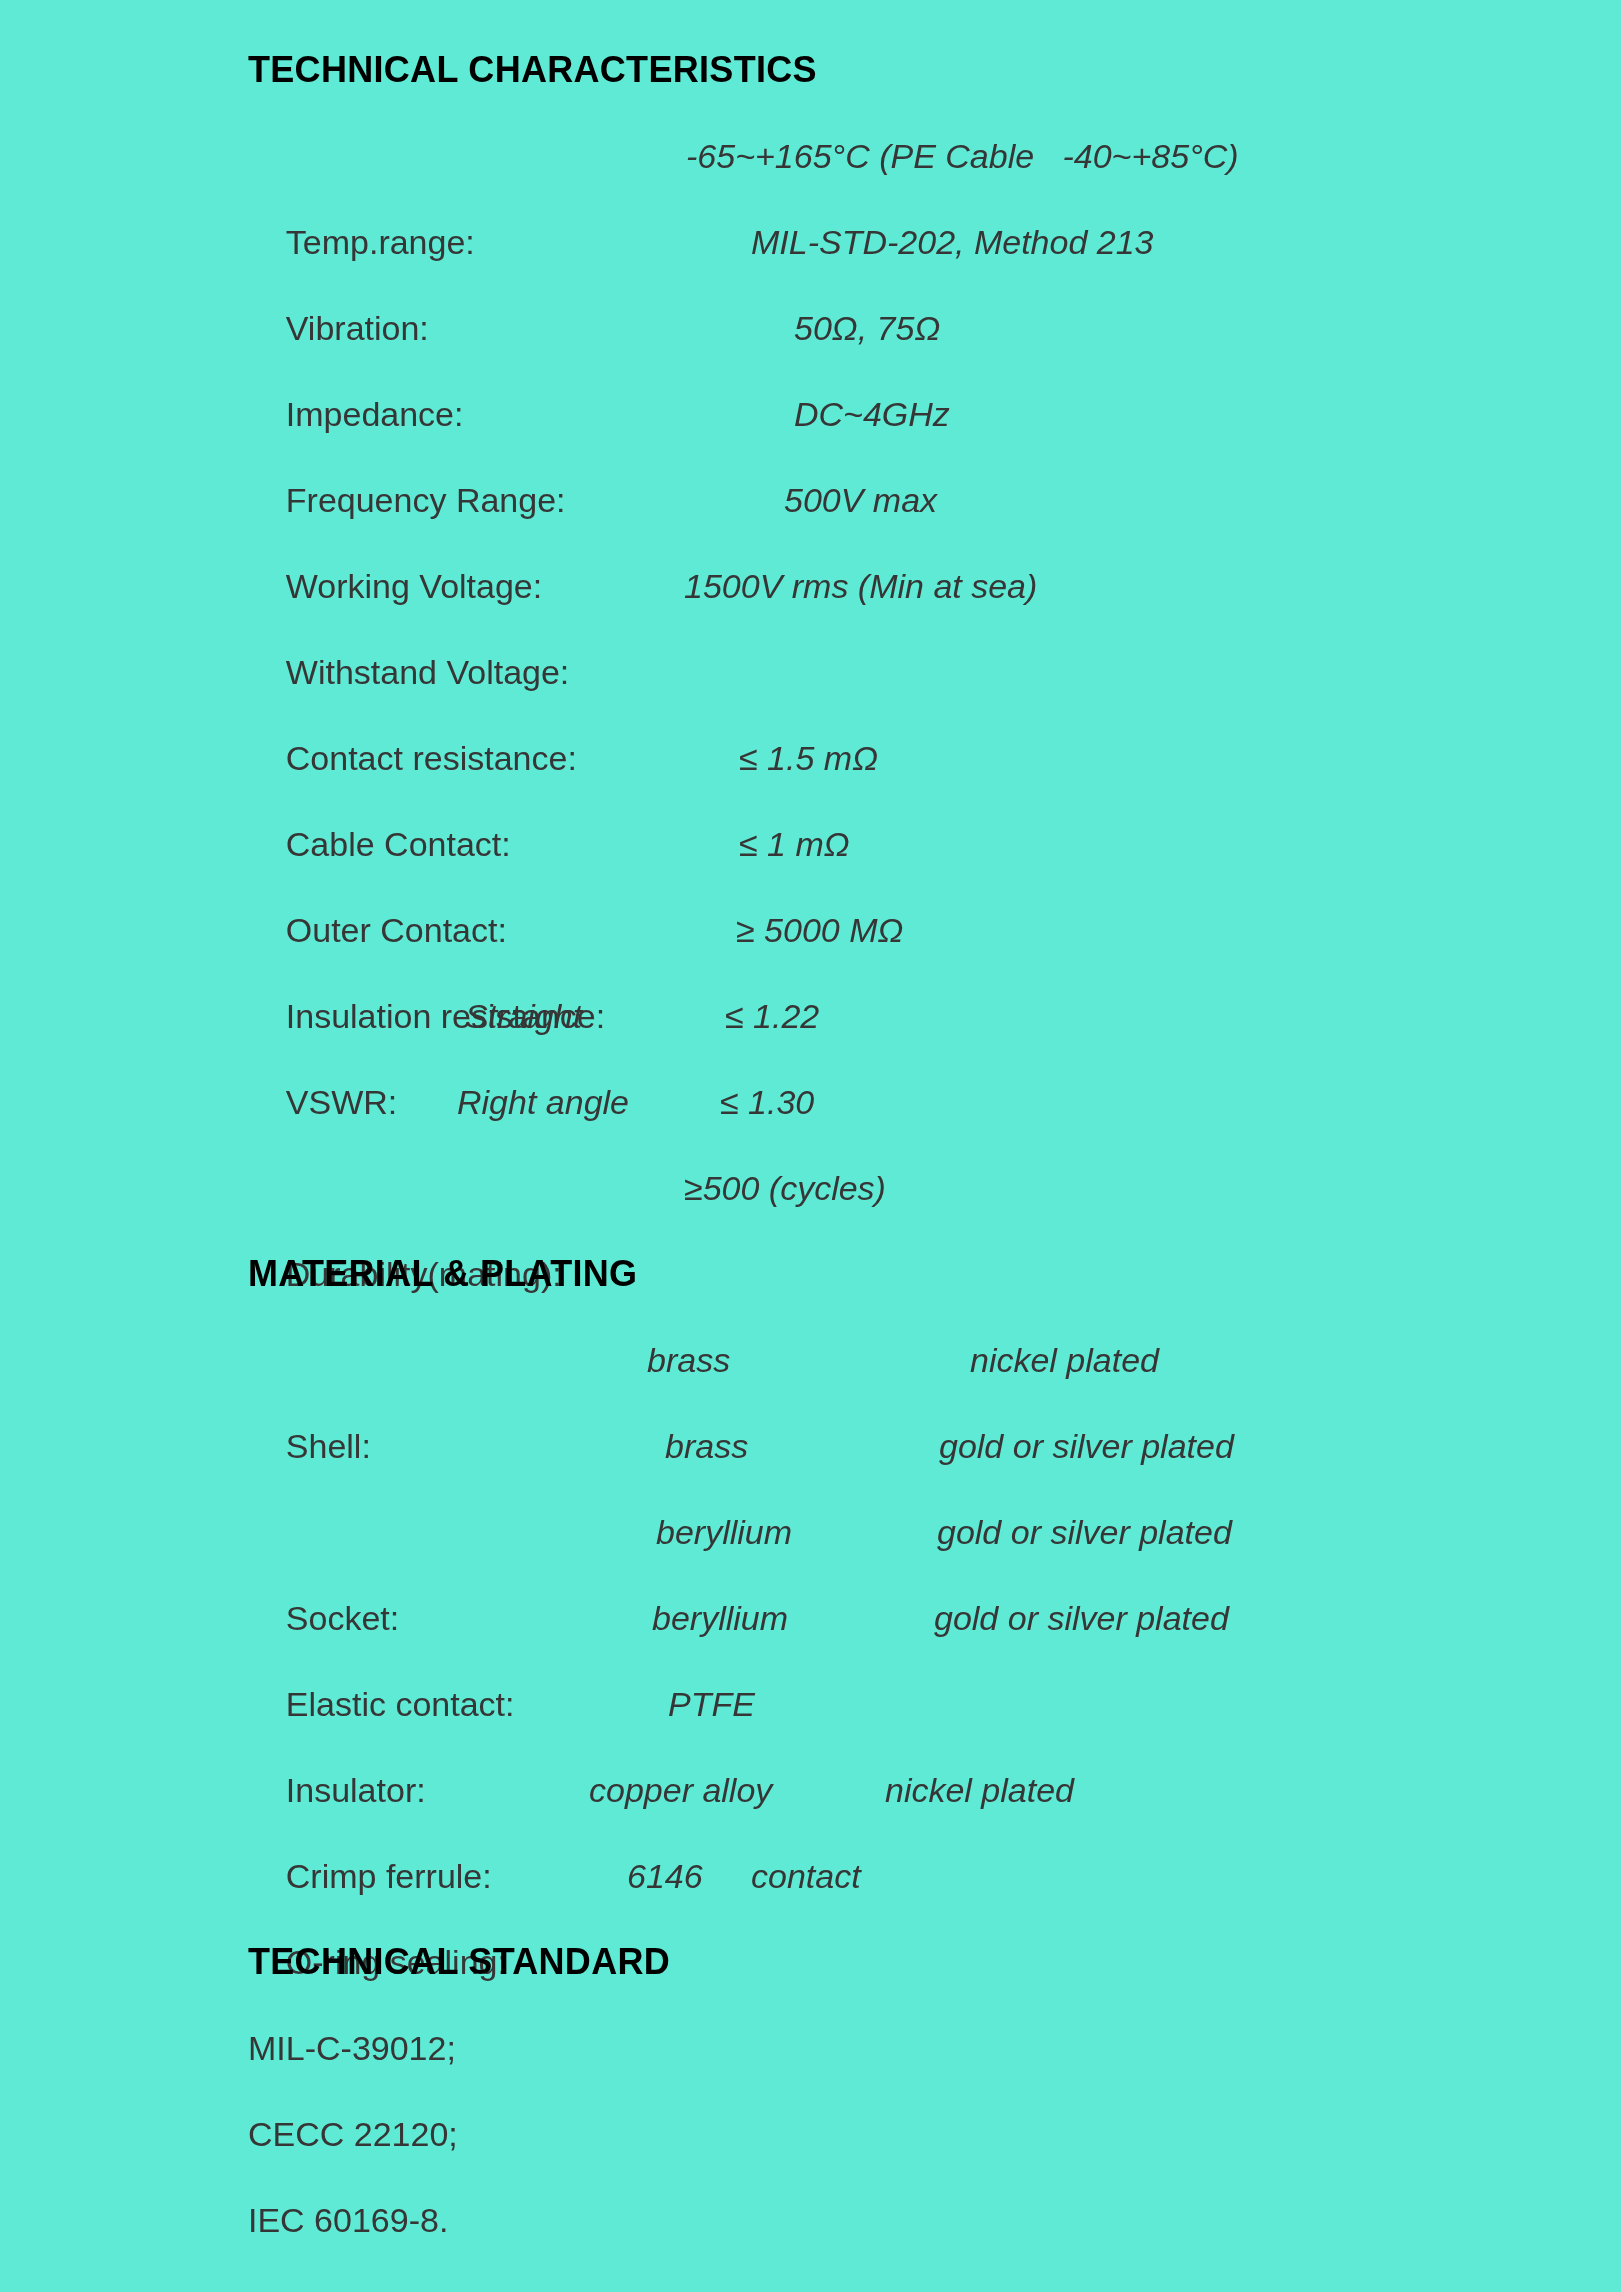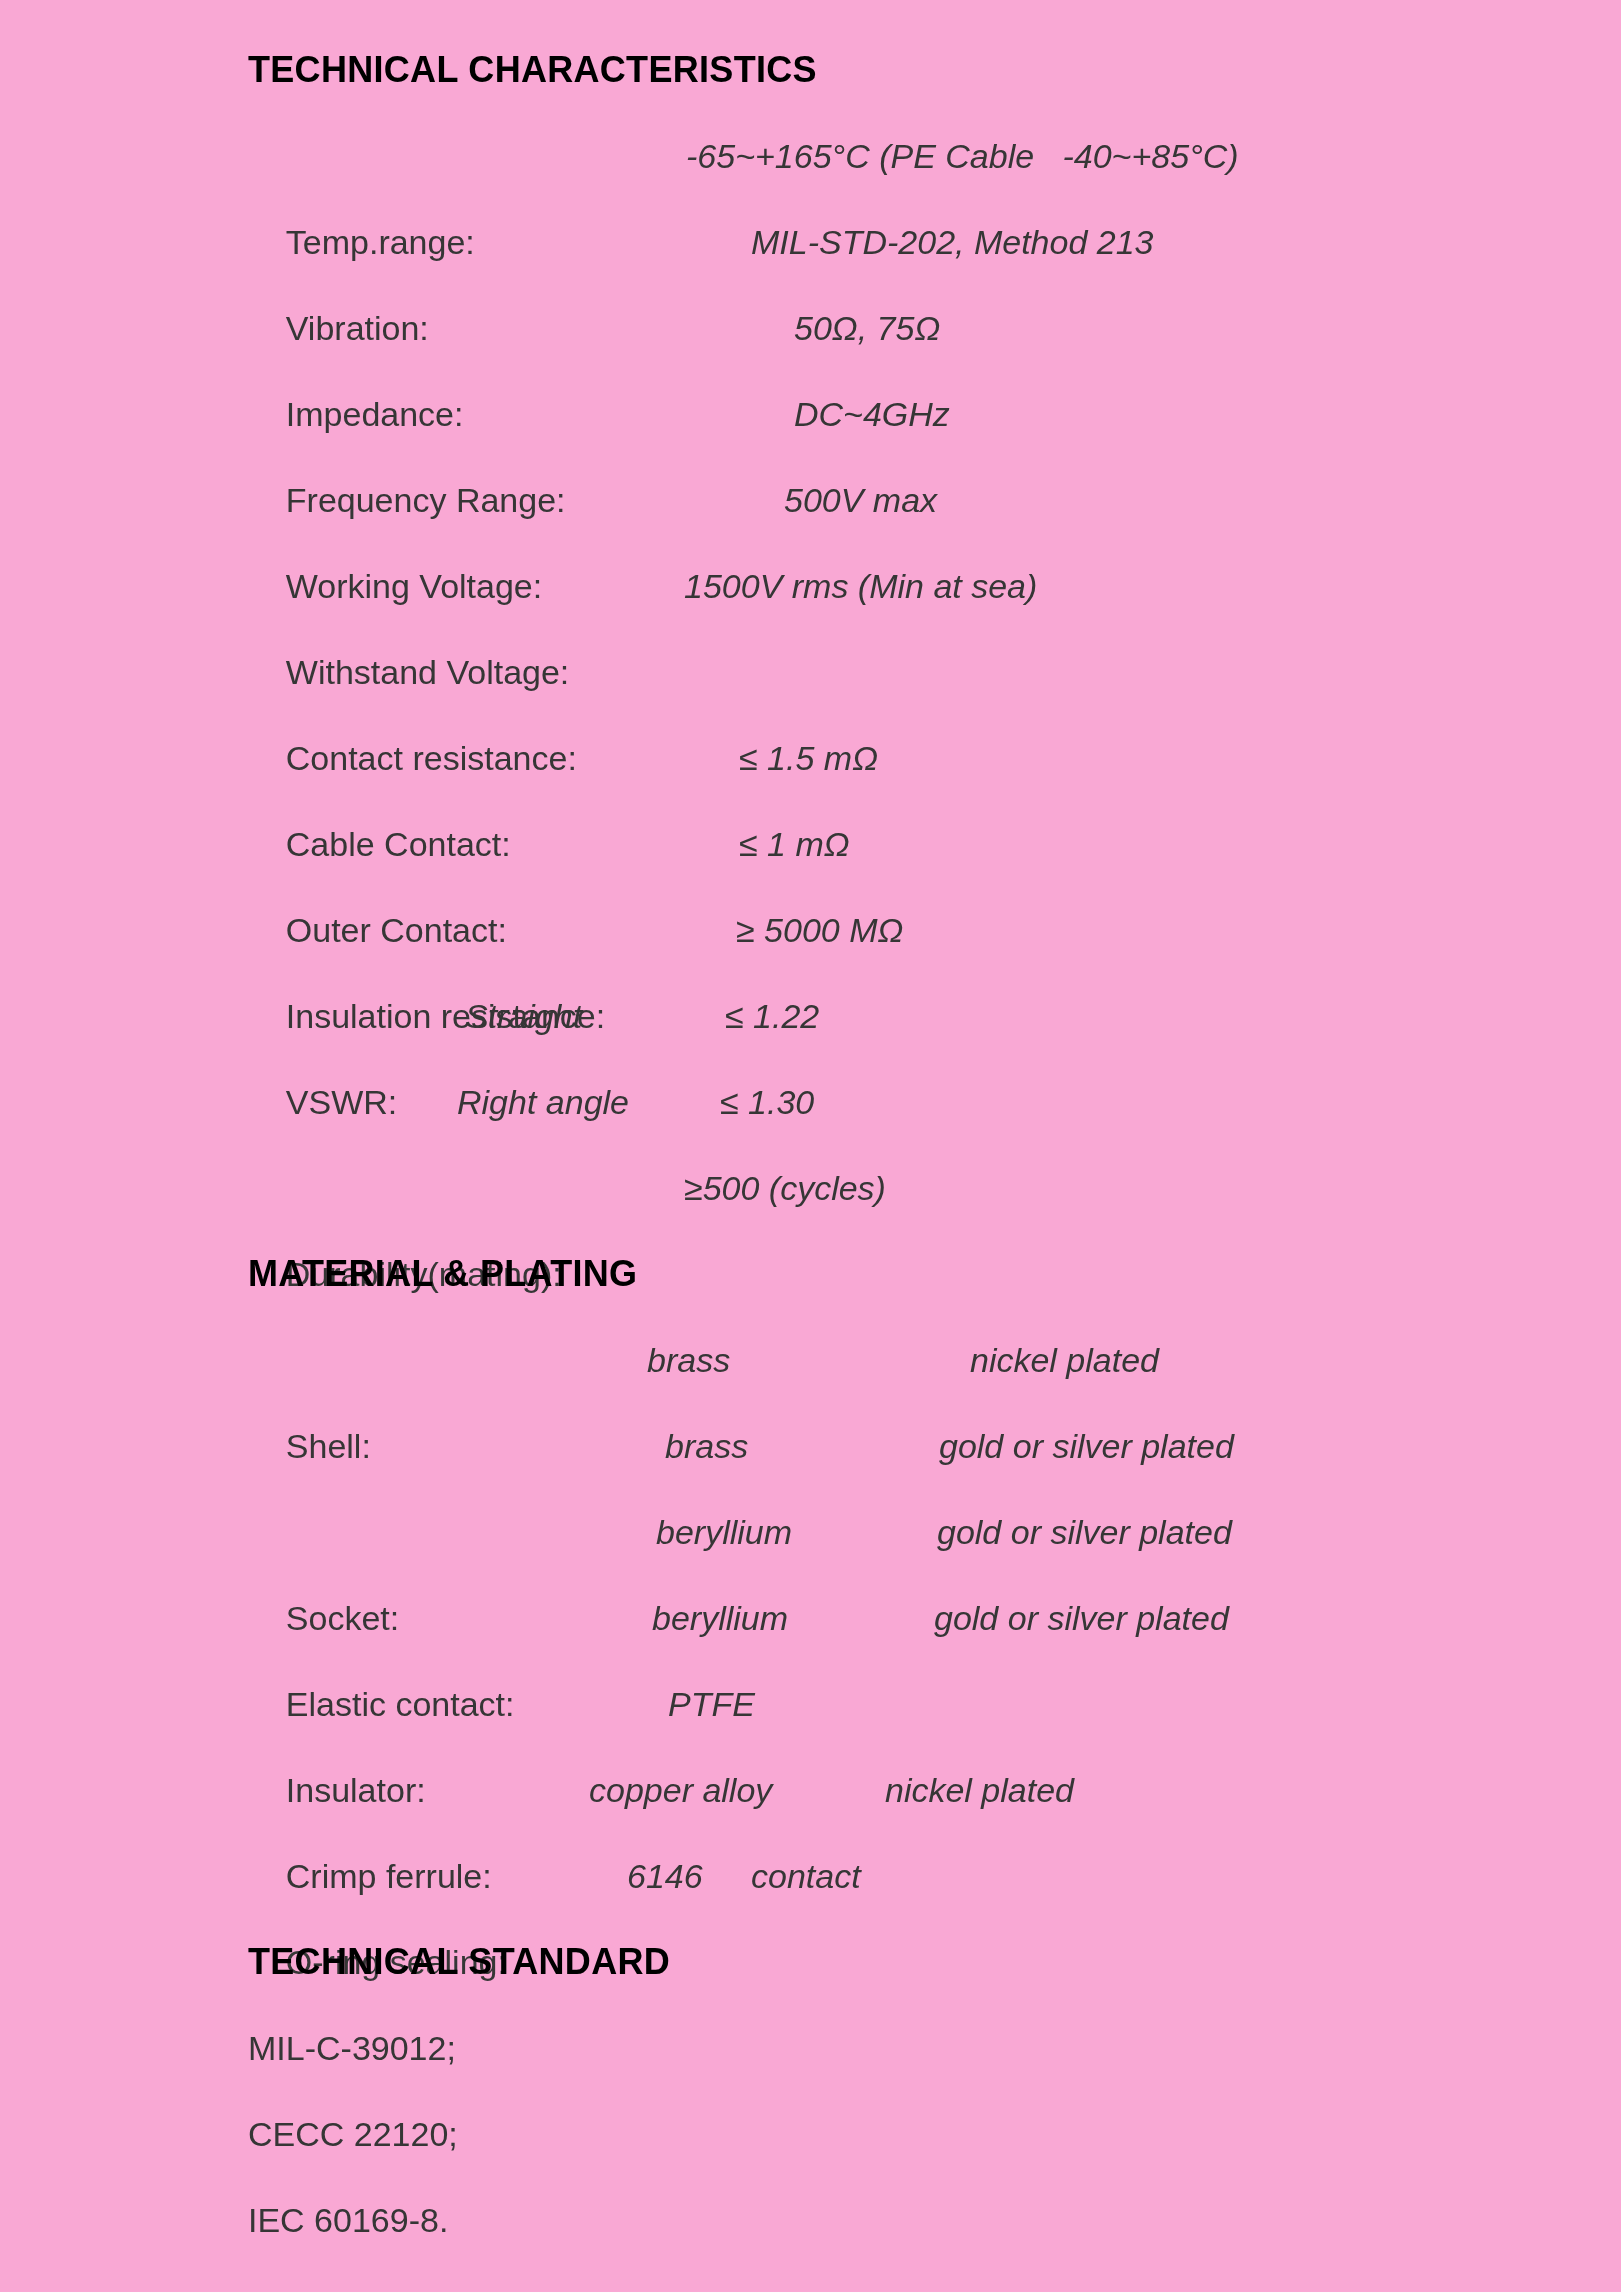--- a/index.html
+++ b/index.html
@@ -4,21 +4,21 @@
 <style>
   html, body {
     margin: 0;
     padding: 0;
     background: #ffffff;
   }
   .page {
     position: relative;
     width: 1621px;
     height: 2293px;
-    background: #f9a8d4;
+    background: #5eead4;
     box-sizing: border-box;
     padding: 27.4px 39px 0 248px;
     font-family: "Liberation Sans", "DejaVu Sans", sans-serif;
     font-size: 34px;
     color: #363636;
     overflow: hidden;
   }
   .line {
     position: relative;
     height: 86px;

